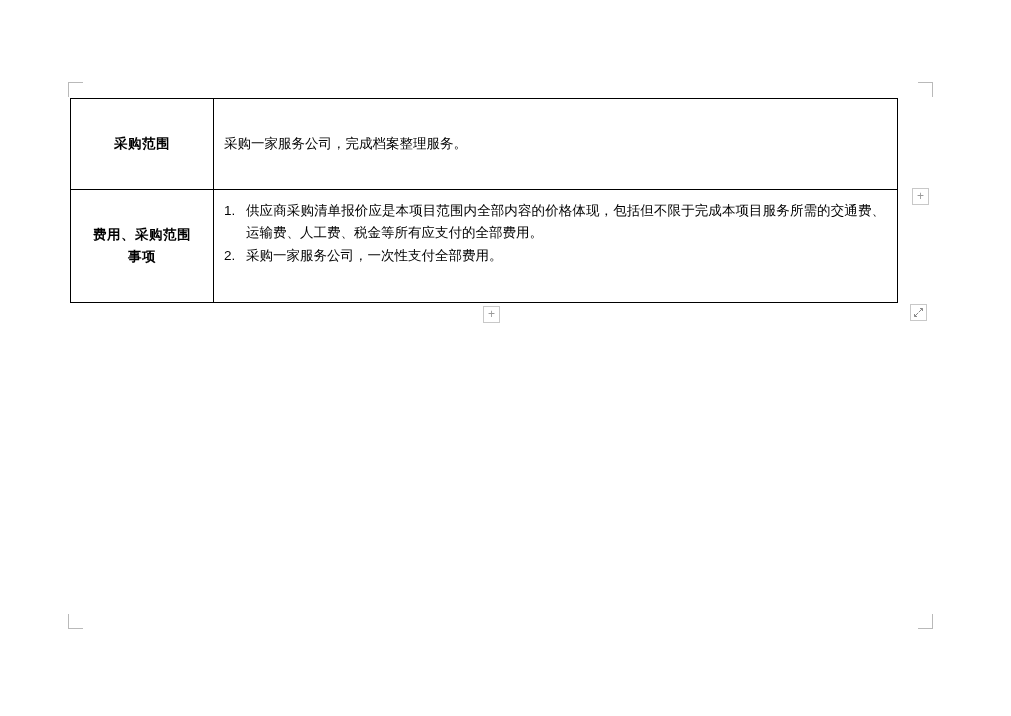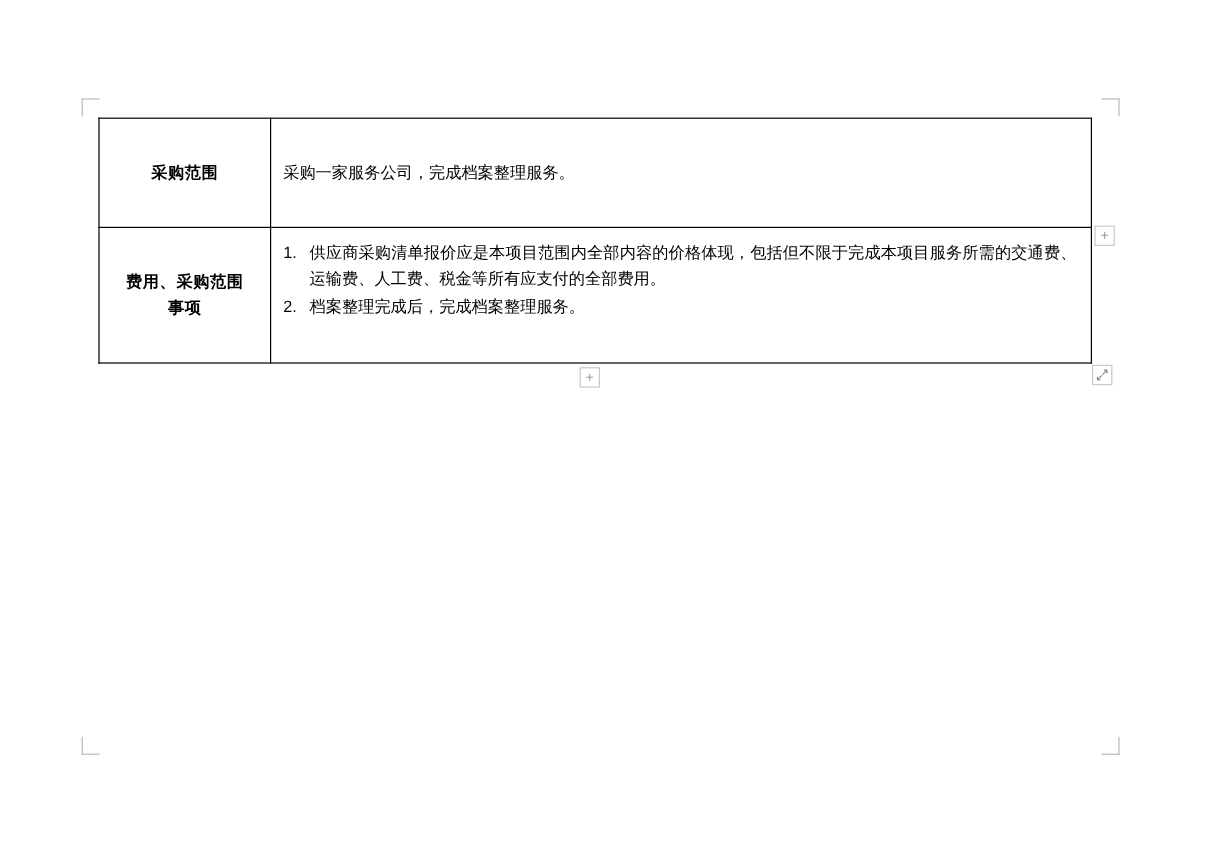--- a/index.html
+++ b/index.html
@@ -30,21 +30,21 @@
     height: 14px;
   }
   .mark.tl { left: 68px;  top: 82px;  border-left: 1px solid #b9b9b9; border-top: 1px solid #b9b9b9; }
   .mark.tr { left: 918px; top: 82px;  border-right: 1px solid #b9b9b9; border-top: 1px solid #b9b9b9; }
   .mark.bl { left: 68px;  top: 614px; border-left: 1px solid #b9b9b9; border-bottom: 1px solid #b9b9b9; }
   .mark.br { left: 918px; top: 614px; border-right: 1px solid #b9b9b9; border-bottom: 1px solid #b9b9b9; }
 
   
   .doc-table {
     position: absolute;
-    left: 82px;
+    left: 70px;
     top: 98px;
     width: 828px;
     border-collapse: collapse;
     table-layout: fixed;
   }
   .doc-table td {
     border: 1px solid #000000;
     vertical-align: middle;
     font-size: 13.5px;
     line-height: 1.62;
@@ -142,21 +142,21 @@
           <span class="lbl-line">事项</span>
         </td>
         <td class="body-cell">
           <ol class="numlist">
             <li>
               <span class="num">1.</span>
               <span>供应商采购清单报价应是本项目范围内全部内容的价格体现，包括但不限于完成本项目服务所需的交通费、运输费、人工费、税金等所有应支付的全部费用。</span>
             </li>
             <li>
               <span class="num">2.</span>
-              <span>档案整理完成后，完成档案整理服务。</span>
+              <span>采购一家服务公司，一次性支付全部费用。</span>
             </li>
           </ol>
         </td>
       </tr>
     </tbody>
   </table>
 
   <div class="plus-btn plus-right">+</div>
   <div class="plus-btn plus-bottom">+</div>
 

